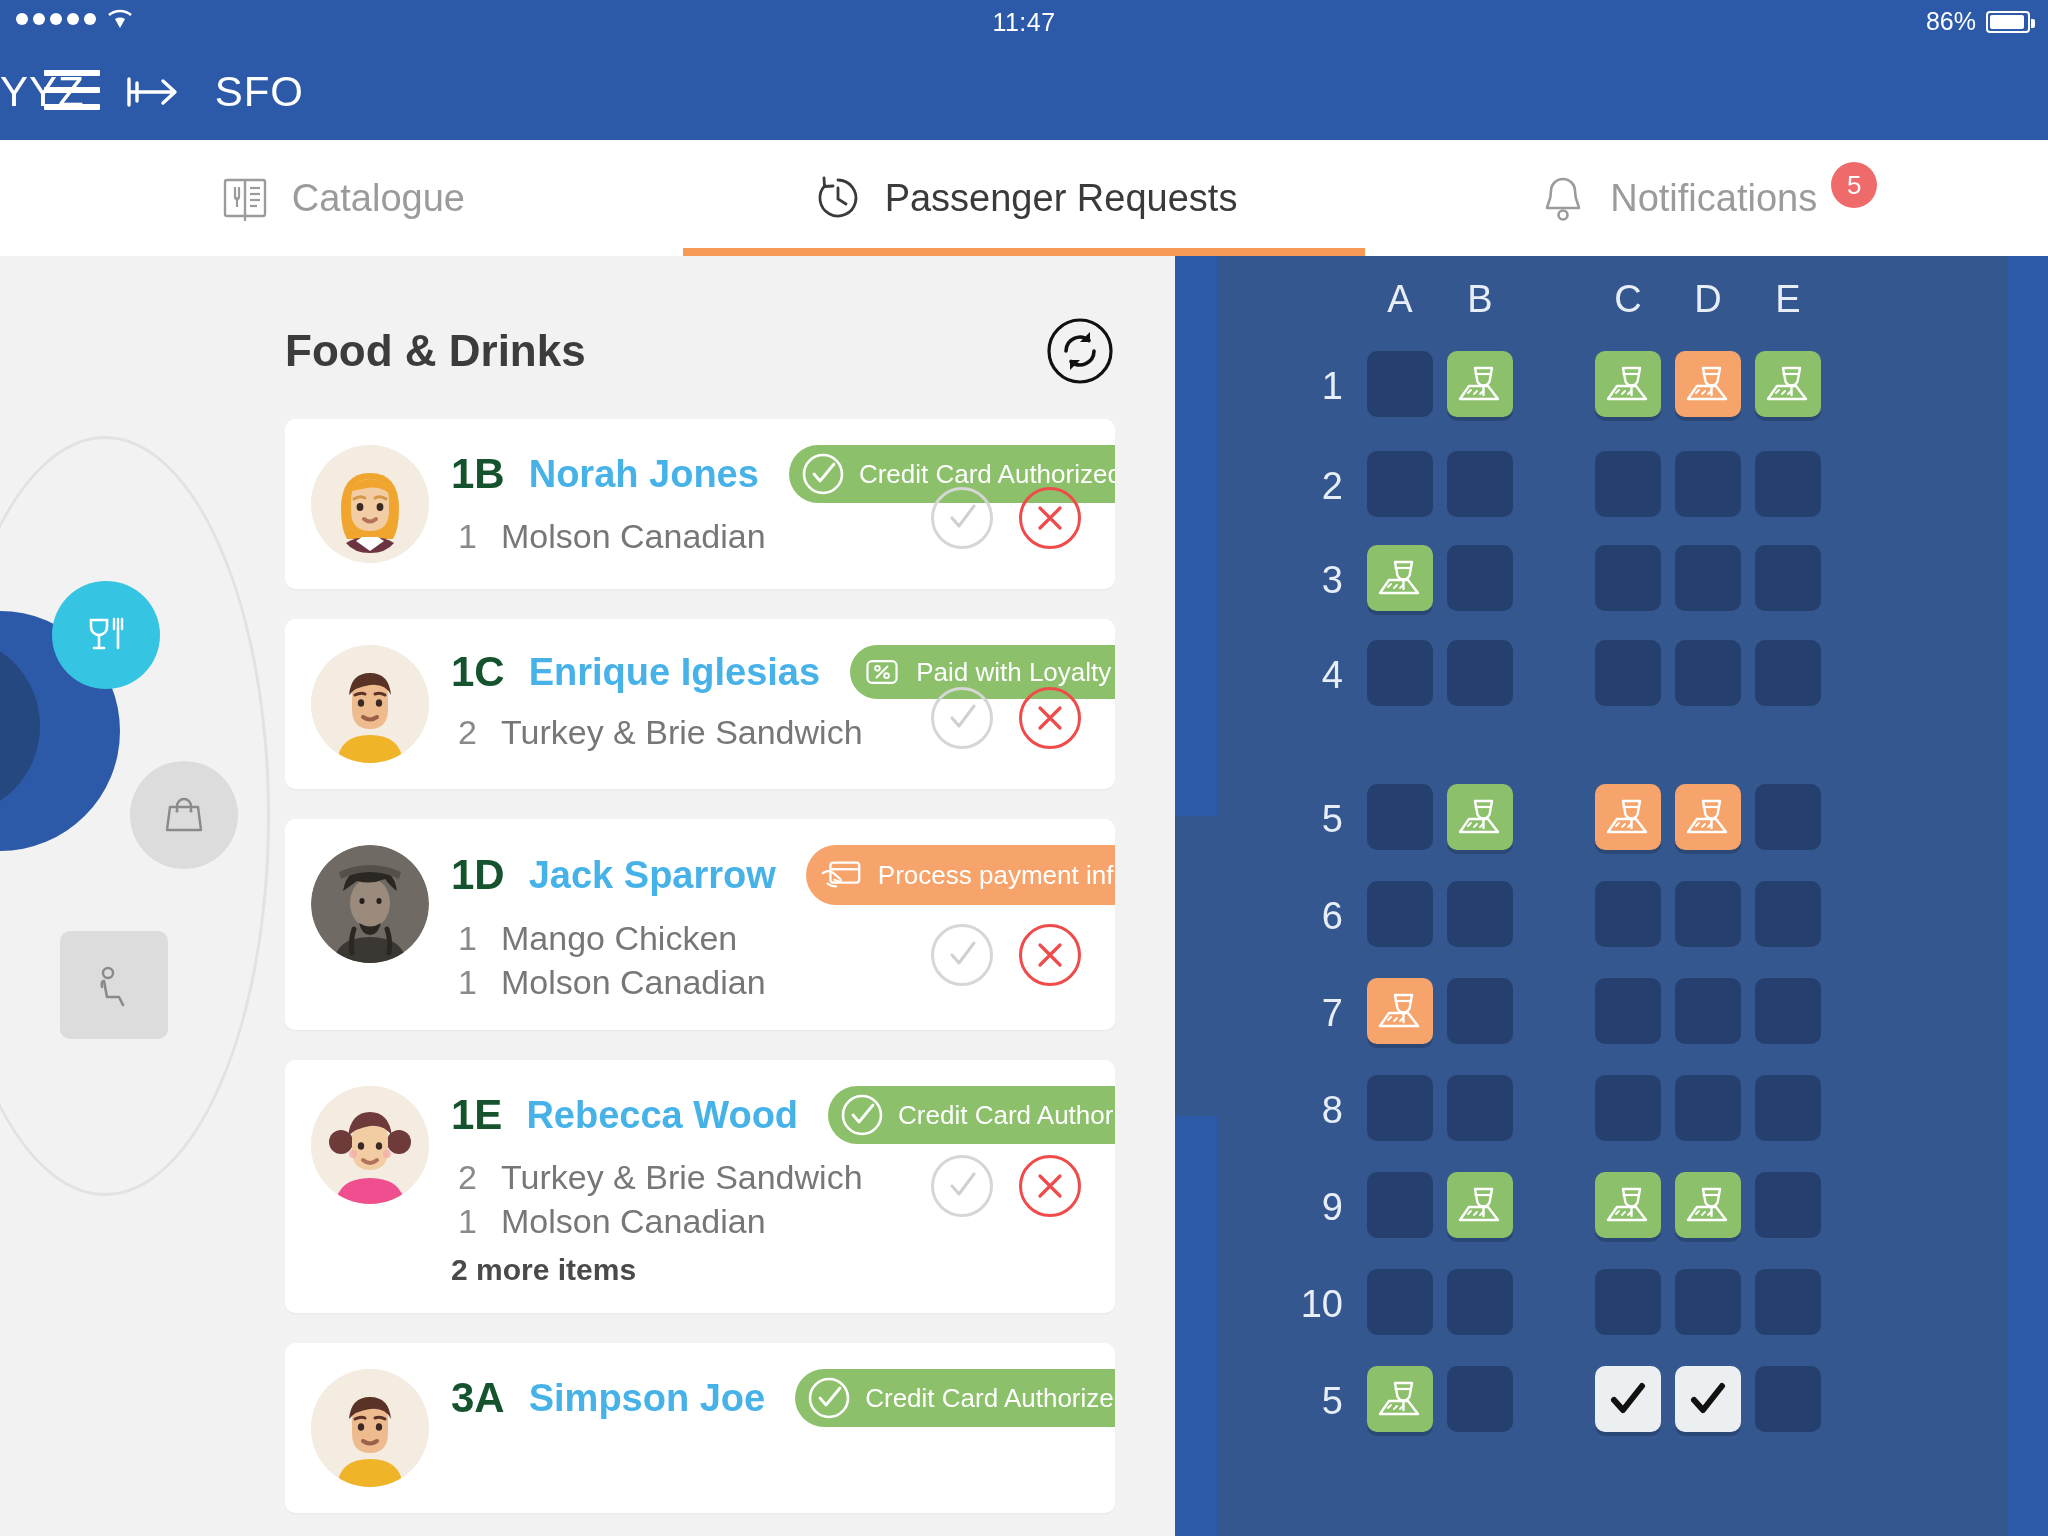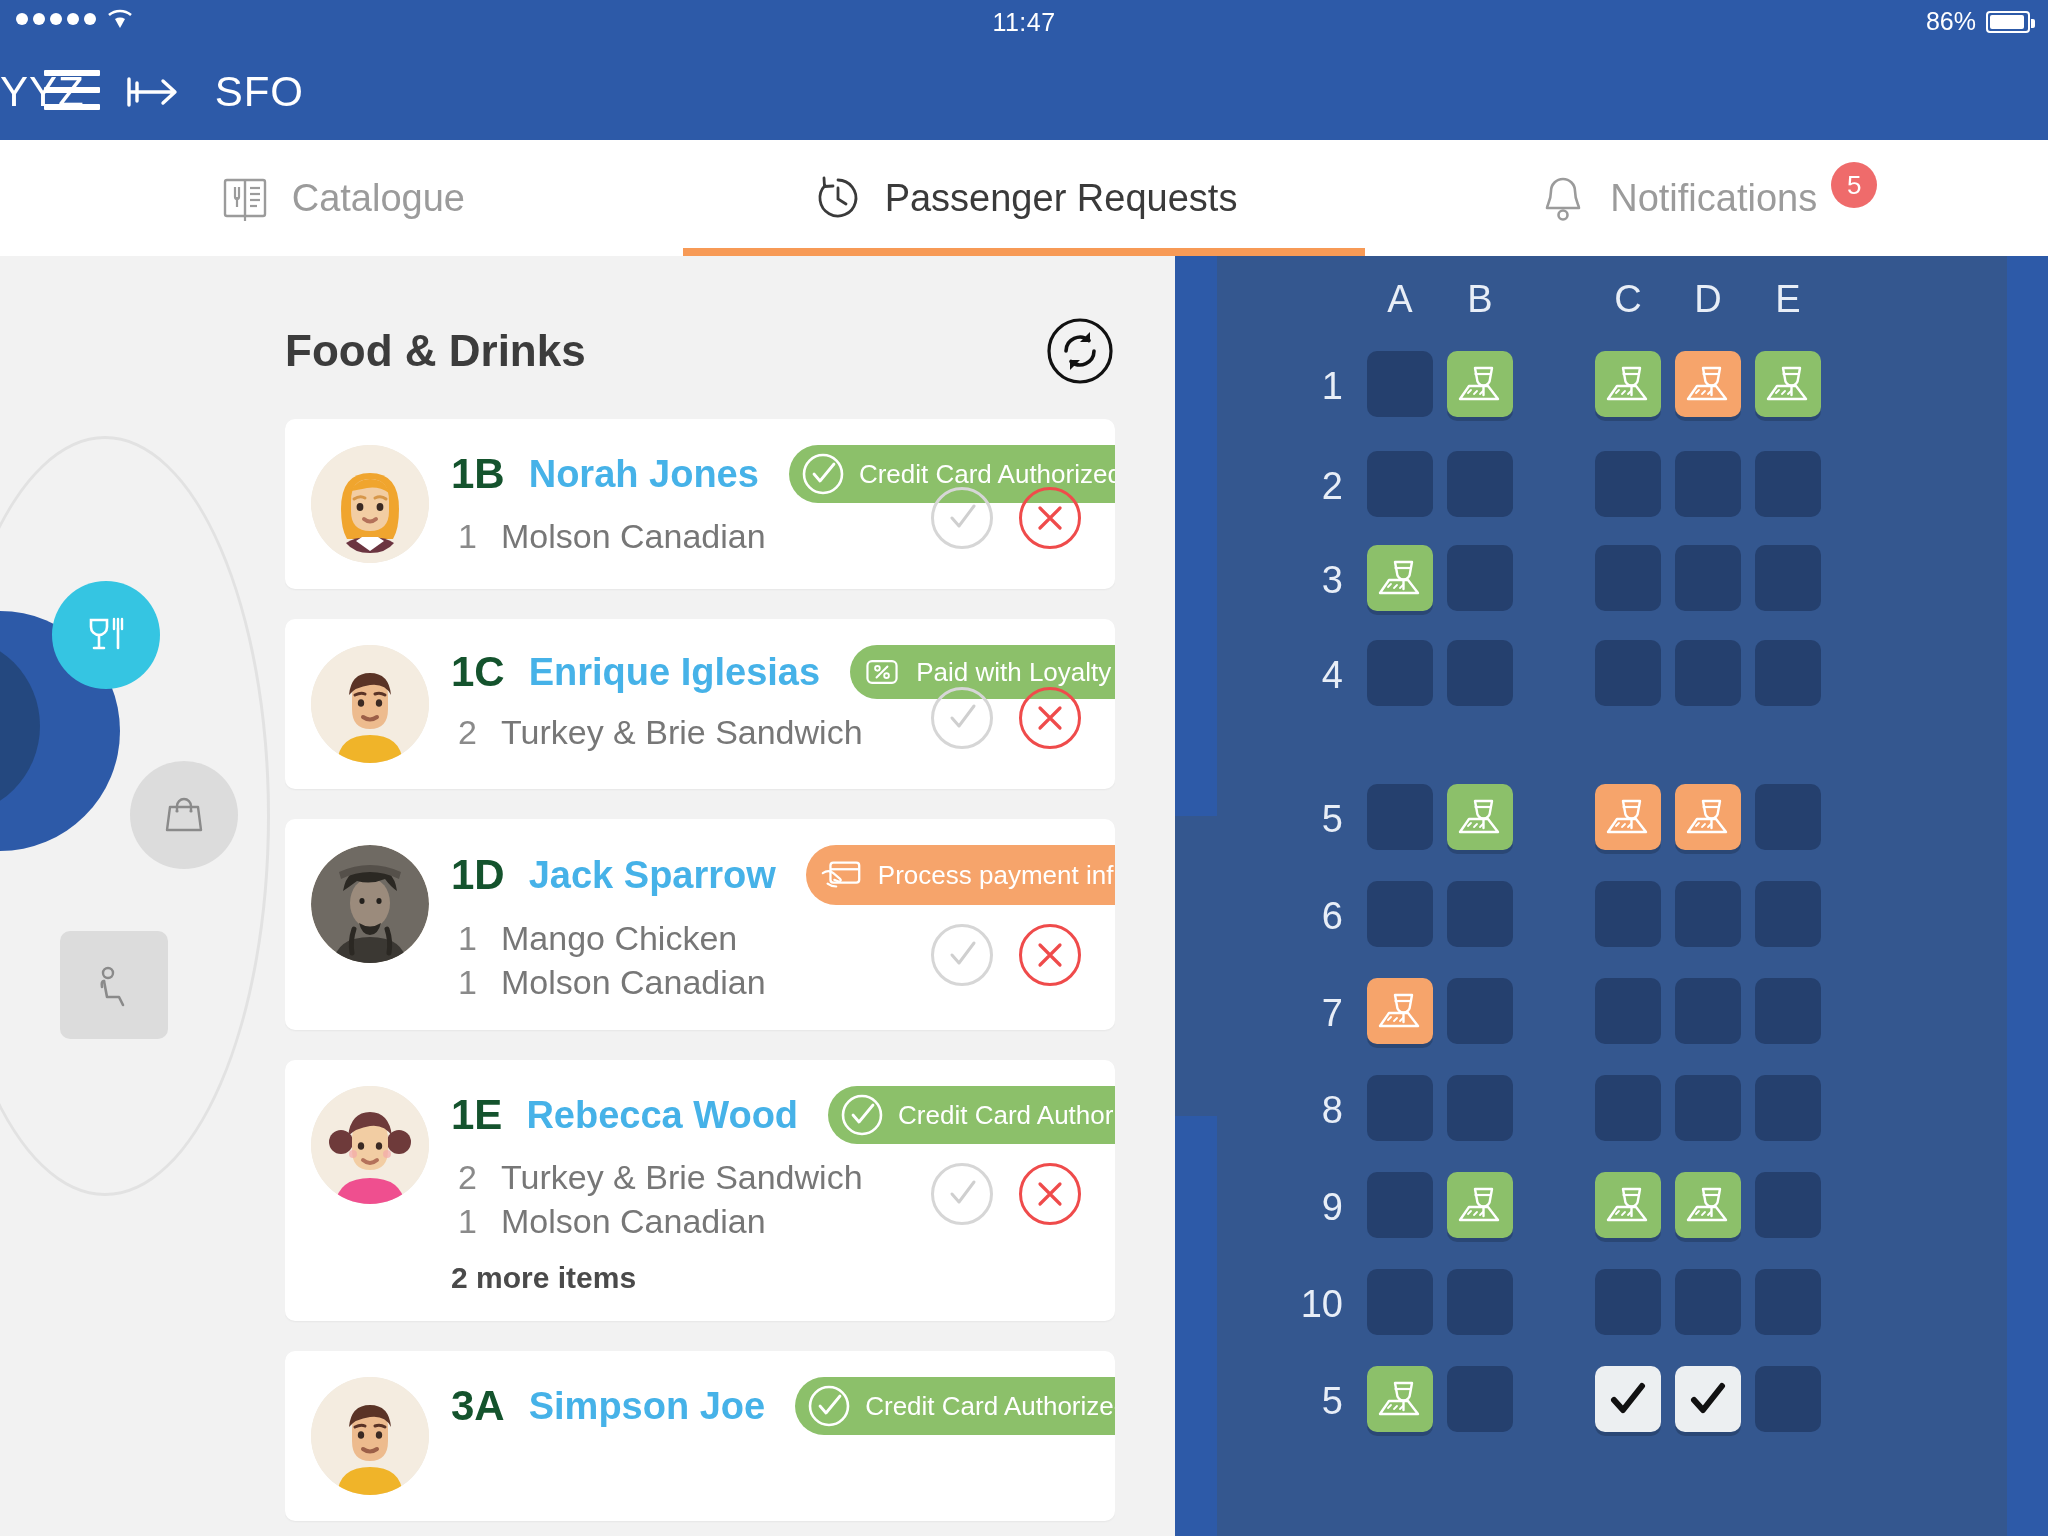--- a/index.html
+++ b/index.html
@@ -100,21 +100,21 @@
   .pname{font-size:38px;font-weight:bold;color:#46b2e8;white-space:nowrap;}
   .pill{
     display:inline-flex;align-items:center;gap:14px;border-radius:40px;
     padding:7px 24px 7px 12px;color:#fff;font-size:26px;white-space:nowrap;margin-left:6px;
   }
   .pill.green{background:#8cc06a;}
   .pill.orange{background:#f6a46b;}
   .items{margin-top:12px;}
   .item{display:flex;align-items:baseline;gap:24px;font-size:34px;color:#777;line-height:1.28;}
   .item .qty{width:26px;text-align:right;color:#8a8a8a;}
-  .more{font-size:30px;font-weight:bold;color:#4a4a4a;margin-top:18px;}
+  .more{font-size:30px;font-weight:bold;color:#4a4a4a;margin-top:10px;}
   .acts{position:absolute;right:34px;display:flex;gap:26px;align-items:center;}
   .act{width:62px;height:62px;border-radius:50%;border:3px solid #d6d6d6;display:flex;align-items:center;justify-content:center;cursor:pointer;}
   .act.reject{border-color:#ef4b4b;}
 
   
   .fuselage{position:absolute;left:42px;top:0;width:790px;height:1280px;background:#34578f;}
   .fuselage:after{
     content:"";position:absolute;left:0;right:0;top:880px;height:0;
   }
   .wing-l{position:absolute;left:0;top:560px;width:60px;height:300px;background:#34578f;}

